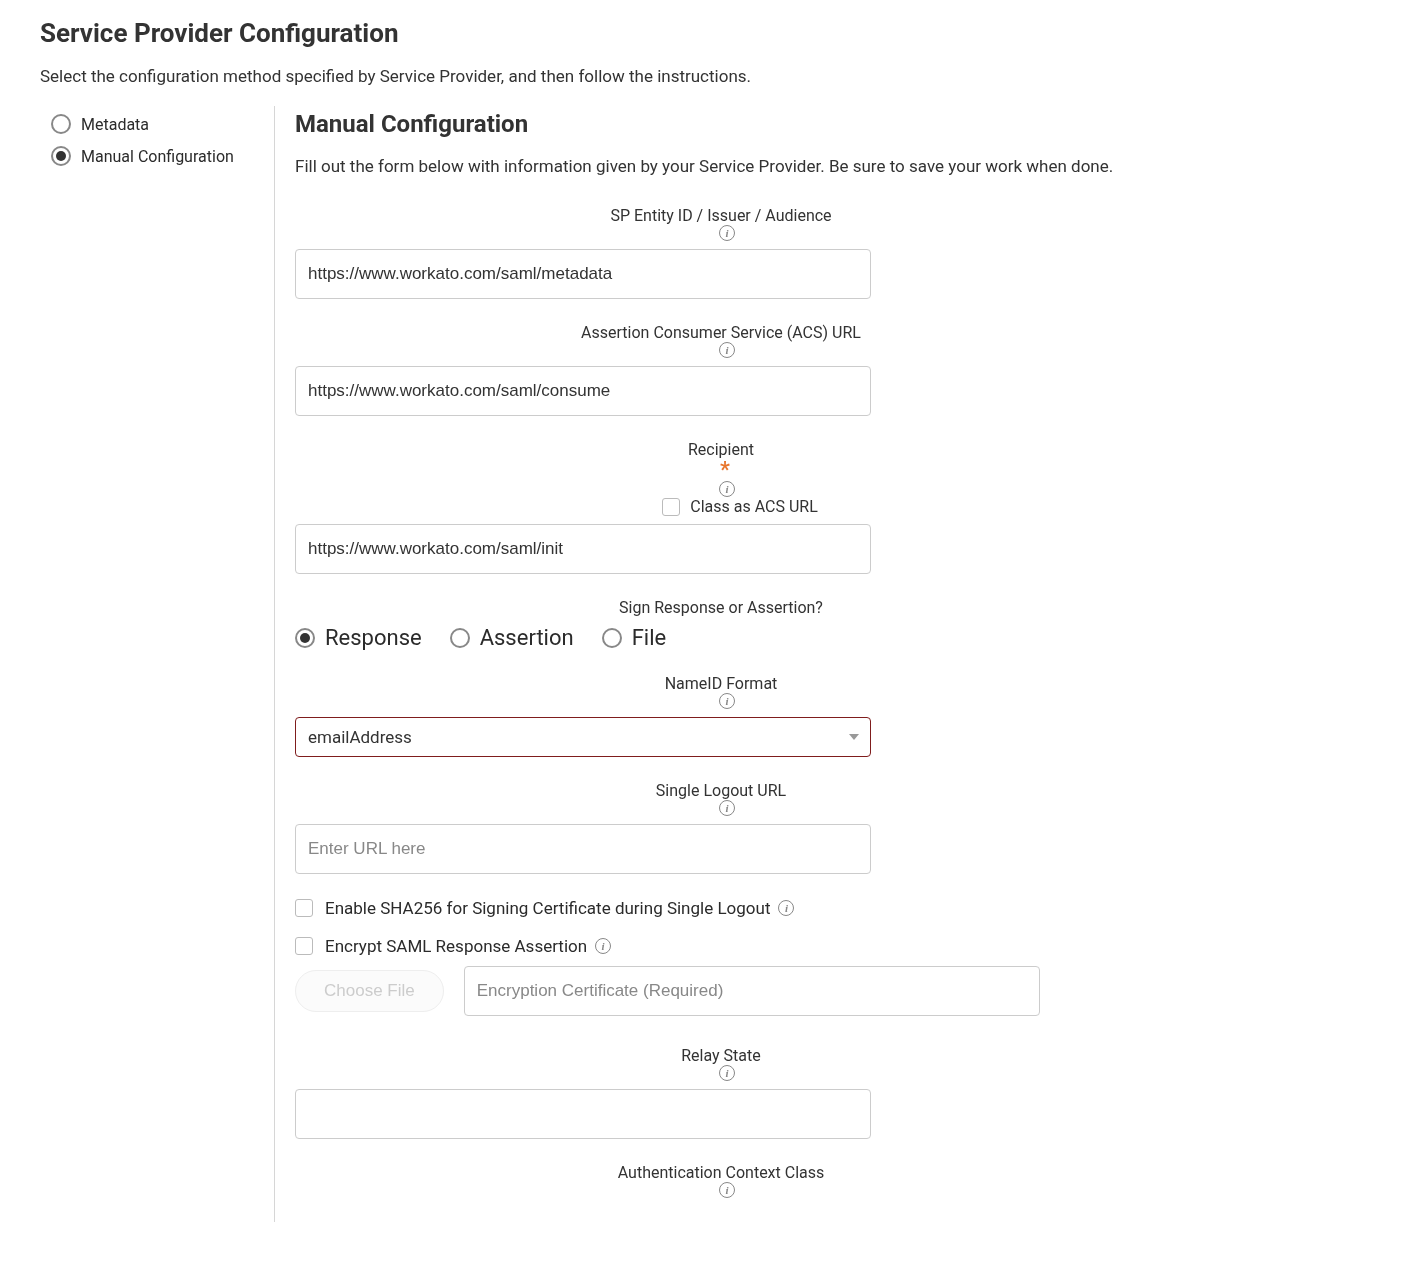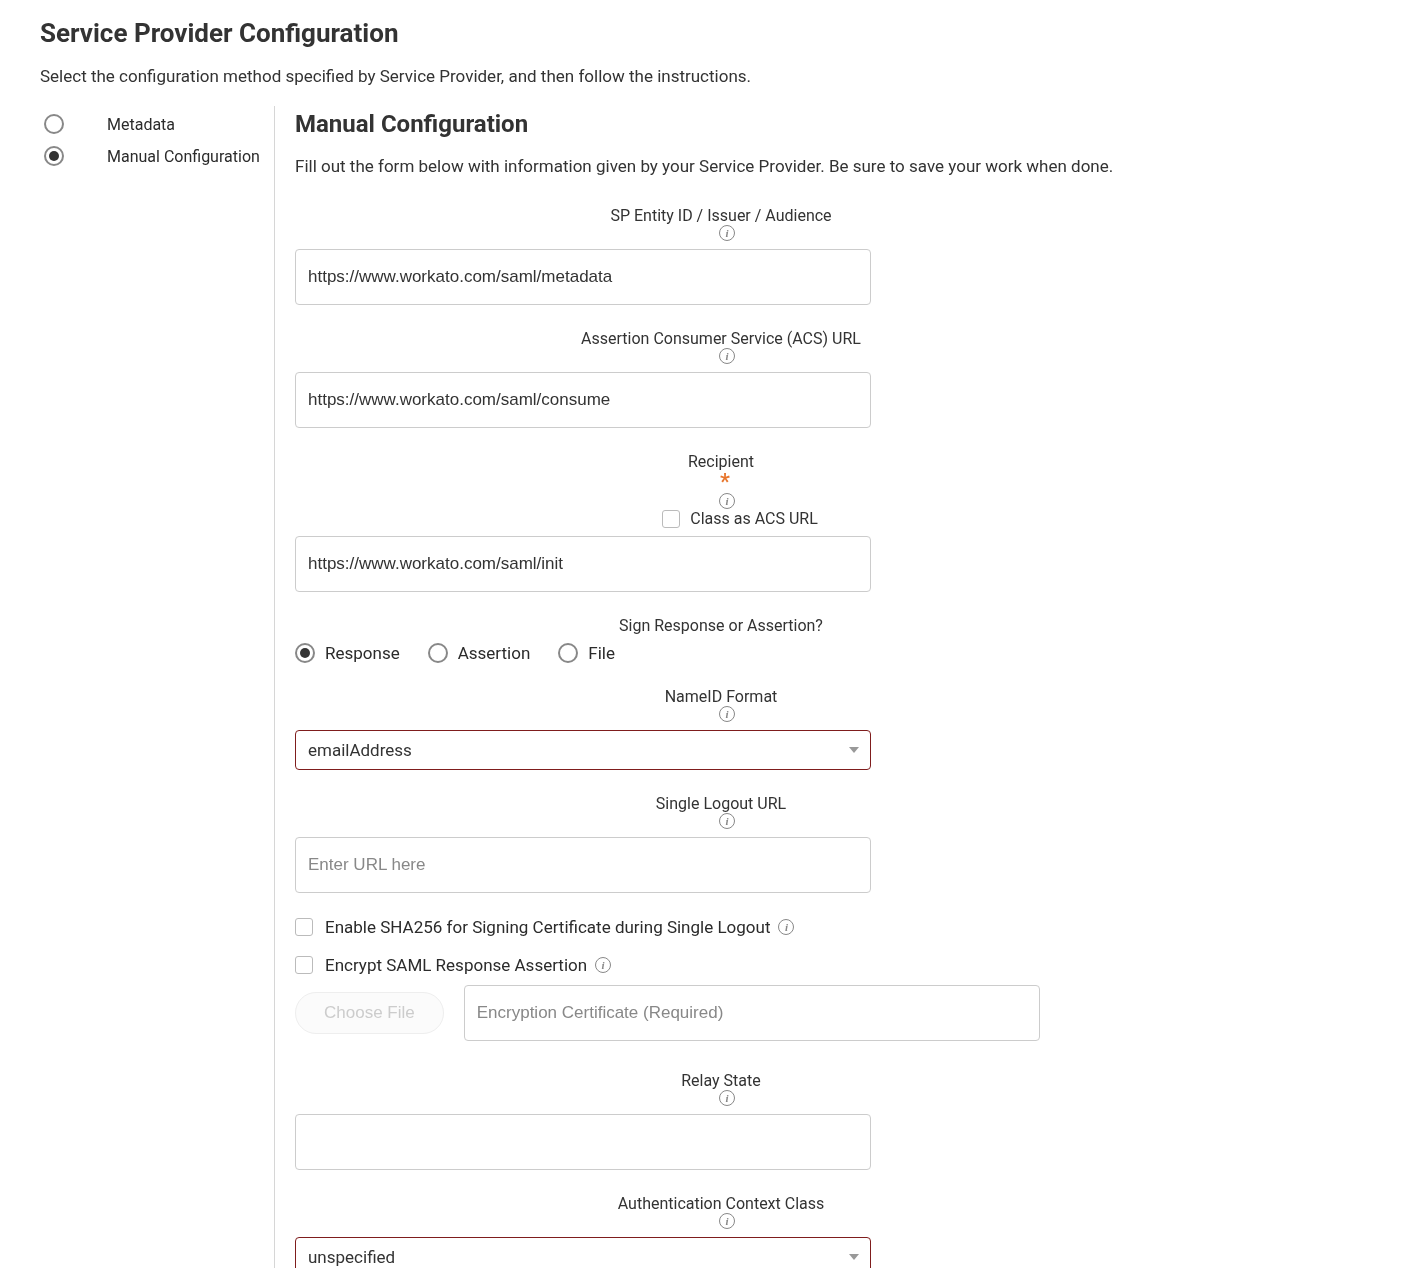--- a/index.html
+++ b/index.html
@@ -27,23 +27,22 @@
   }
   .sidebar {
     width: 235px;
     flex: 0 0 235px;
     border-right: 1px solid #d6d6d6;
     padding-top: 4px;
   }
   .sidebar .radio-row {
     display: flex;
     align-items: center;
-    margin: 4px 0 12px 4px;
+    margin: 4px 0 12px 11px;
     cursor: pointer;
-    gap: 33px;
   }
   .main {
     flex: 1;
     padding: 0 0 0 20px;
     max-width: 880px;
   }
   h2.section-title {
     font-size: 24px;
     font-weight: 700;
     margin: 4px 0 18px 0;
@@ -87,21 +86,21 @@
     color: #888;
     font-style: italic;
     font-family: Georgia, serif;
     font-weight: 700;
     margin-left: 4px;
     line-height: 1;
   }
   input[type=text].text-input {
     width: 100%;
     max-width: 576px;
-    height: 56px;
+    height: 50px;
     padding: 0 12px;
     font-size: 17px;
     border: 1px solid #ccc;
     border-radius: 4px;
     background: #fff;
     color: #333;
   }
   input[type=text].text-input::placeholder { color: #888; }
   .select-wrap {
     position: relative;
@@ -151,21 +150,21 @@
   .radio-group {
     display: flex;
     align-items: center;
     gap: 28px;
     flex-wrap: wrap;
   }
   .radio-option {
     display: flex;
     align-items: center;
     cursor: pointer;
-    font-size: 17px;
+    font-size: 22px;
   }
   
   .checkbox {
     width: 18px; height: 18px;
     border: 1.5px solid #bbb;
     border-radius: 3px;
     display: inline-block;
     margin-right: 12px;
     flex-shrink: 0;
   }
@@ -317,22 +316,16 @@
         <span class="info-icon">i</span>
       </div>
       <input type="text" class="text-input" value="" style="">
     </div>
 
     <div class="field">
       <div class="field-label-row">
         <span class="field-label">Authentication Context Class</span>
         <span class="info-icon">i</span>
       </div>
-      <div class="select-wrap">
-        <div class="select">
-          <span>unspecified</span>
-        </div>
-        <span class="select-caret"></span>
-      </div>
     </div>
 
   </div>
 </div>
 
 </body></html>

